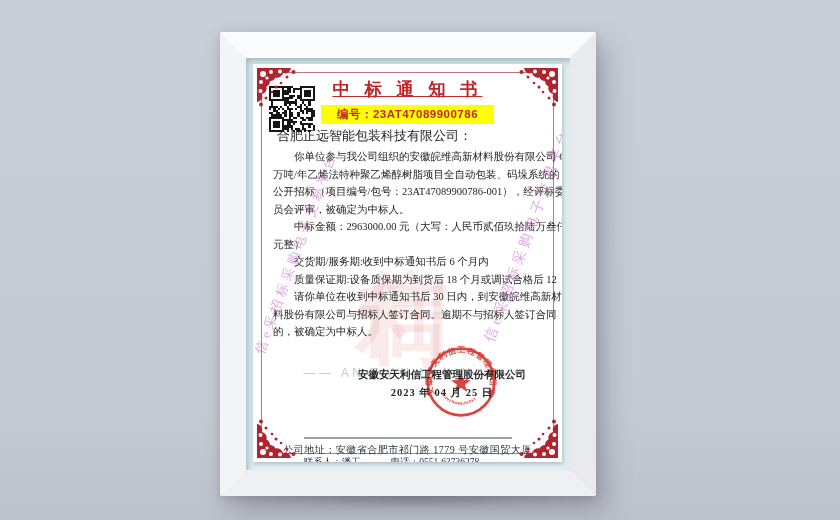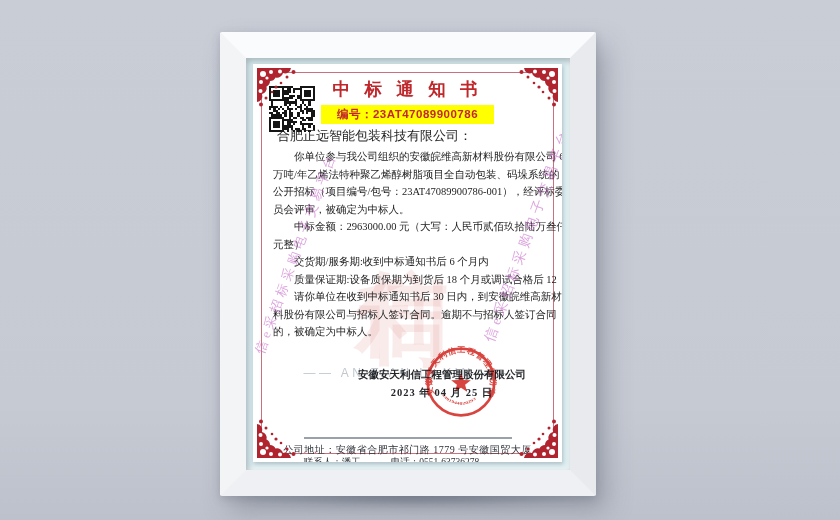--- a/index.html
+++ b/index.html
@@ -29,21 +29,21 @@
          font-size:40px;font-weight:bold;letter-spacing:13px;color:rgba(150,163,173,.38);}
   .wm-logo-en{position:absolute;left:0;top:302px;width:100%;text-align:center;
          font-family:"Liberation Sans","DejaVu Sans",sans-serif;
          font-size:12px;letter-spacing:3.5px;color:rgba(150,163,173,.6);}
 
   
   .qr{position:absolute;left:16px;top:22px;width:46px;height:46px;display:grid;
          grid-template-columns:repeat(21,1fr);grid-template-rows:repeat(21,1fr);background:#fff;}
   .qr div.on{background:#151515;}
   .title{position:absolute;left:0;top:13px;width:100%;margin:0;text-align:center;
-         font-size:17.5px;font-weight:bold;letter-spacing:5px;color:#bf272b;}
+         font-size:17.5px;font-weight:bold;letter-spacing:5px;color:#bf272b;text-decoration:underline;}
   .notice-row{position:absolute;left:0;top:40px;width:100%;text-align:center;}
   .notice-no{display:inline-block;padding:2px 16px;background:#ffff00;
          font-family:"Liberation Sans","DejaVu Sans",sans-serif;
          font-size:11.5px;font-weight:bold;color:#c3262a;letter-spacing:.5px;}
   .recipient{position:absolute;left:24px;top:63px;font-size:13px;color:#1f1f1f;}
   .body{position:absolute;left:20px;top:84px;right:11px;font-size:10.5px;color:#1d1d1d;}
   .body-line{height:17.5px;line-height:17.5px;white-space:nowrap;}
   .sig{position:absolute;right:14px;top:304px;width:212px;text-align:center;
          font-size:10.5px;font-weight:bold;color:#24262a;}
   .sig-date{margin-top:4px;letter-spacing:1px;}

